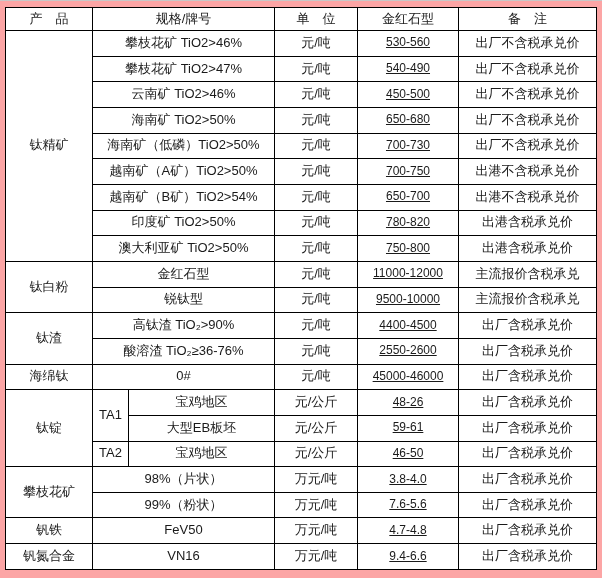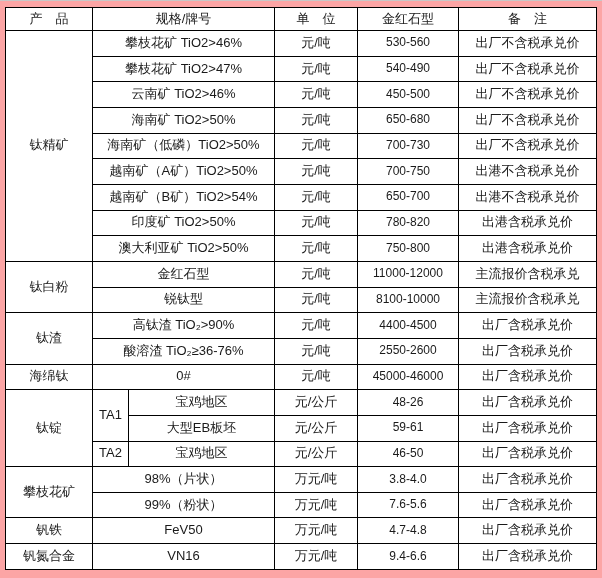--- a/index.html
+++ b/index.html
@@ -17,21 +17,21 @@
     background:#fff;
   }
   .price th,.price td{
     border:1px solid #000;
     text-align:center;vertical-align:middle;
     font-size:13px;font-weight:normal;
     padding:0 2px;line-height:1.15;
     overflow:hidden;white-space:nowrap;
   }
   .price thead tr{height:23px;}
-  .price .num{font-size:12px;}
+  .price .num{font-size:12px;text-decoration:underline;}
 </style>
 </head>
 <body>
 
 <div class="page">
   <div class="top-line"></div>
 
   <table class="price">
     <colgroup>
       <col style="width:87px">
@@ -111,21 +111,21 @@
       <tr>
         <td rowspan="2">钛白粉</td>
         <td colspan="2">金红石型</td>
         <td>元/吨</td>
         <td class="num">11000-12000</td>
         <td>主流报价含税承兑</td>
       </tr>
       <tr>
         <td colspan="2">锐钛型</td>
         <td>元/吨</td>
-        <td class="num">8100-10000</td>
+        <td class="num">9500-10000</td>
         <td>主流报价含税承兑</td>
       </tr>
 
       <tr>
         <td rowspan="2">钛渣</td>
         <td colspan="2">高钛渣 TiO₂&gt;90%</td>
         <td>元/吨</td>
         <td class="num">4400-4500</td>
         <td>出厂含税承兑价</td>
       </tr>

